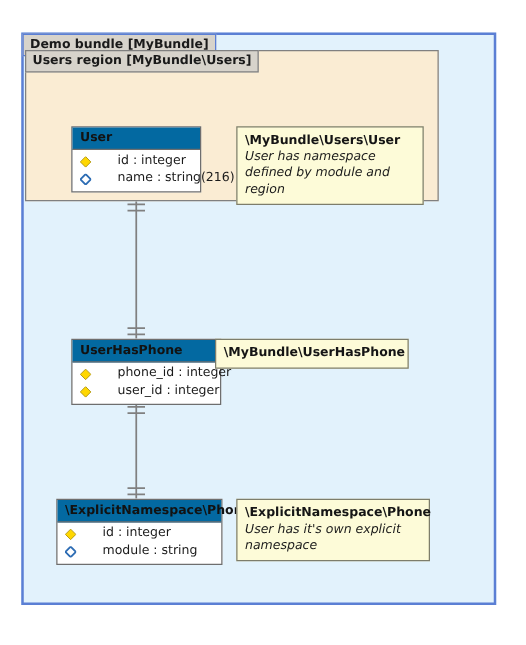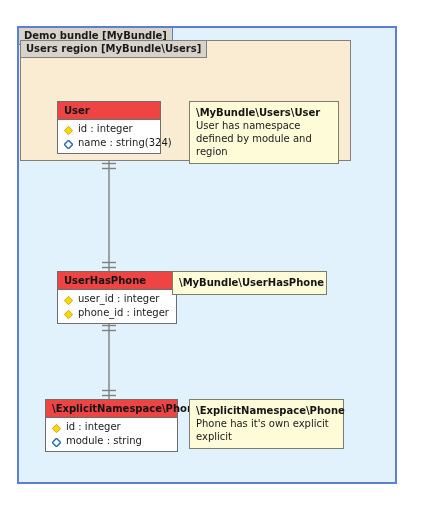--- a/index.html
+++ b/index.html
@@ -66,40 +66,41 @@
   }
 
   
   .entity {
     position: absolute;
     box-sizing: border-box;
     background: #ffffff;
     border: 1px solid #6e6e6e;
   }
   .entity-title {
-    background: #ef4444;
+    background: #0369a1;
     border-bottom: 1px solid #6e6e6e;
     font-size: 10px;
     font-weight: bold;
     color: #121212;
     padding: 3px 20px 3px 6px;
     line-height: 11px;
     white-space: nowrap;
   }
   .entity-attrs {
     padding: 2px 0 3px 0;
   }
   .attr {
     display: flex;
-    align-items: flex-end;
+    align-items: center;
     font-size: 10px;
     color: #1a1a1a;
     line-height: 12px;
     padding: 1px 6px 1px 6px;
     white-space: nowrap;
+    gap: 16px;
   }
   .attr-label { display: inline-block; }
 
   
   .key-icon {
     width: 9px;
     height: 9px;
     flex: 0 0 9px;
     margin-right: 5px;
     position: relative;
@@ -118,20 +119,21 @@
     font-size: 10px;
     font-weight: bold;
     color: #151515;
     line-height: 13px;
     white-space: nowrap;
   }
   .note-body {
     font-size: 10px;
     color: #1a1a1a;
     line-height: 13px;
+    font-style: italic;
   }
 
   
   .connector {
     position: absolute;
   }
   .connector svg { display: block; }
 </style>
 </head>
 <body>
@@ -176,48 +178,48 @@
             </svg>
         </span>
         <span class="attr-label">id : integer</span>
       </div>
       <div class="attr">
         <span class="key-icon">
           <svg width="9" height="9" viewBox="0 0 9 9">
               <polygon points="4.5,0.3 8.7,4.5 4.5,8.7 0.3,4.5" fill="#ffffff" stroke="#2e6db4" stroke-width="1.5"></polygon>
             </svg>
         </span>
-        <span class="attr-label">name : string(324)</span>
+        <span class="attr-label">name : string(216)</span>
       </div>
     </div>
   </div>
 
   <div class="note" style="left:189px; top:101px; width:150px;">
     <div class="note-title">\MyBundle\Users\User</div>
     <div class="note-body">User has namespace defined by module and region</div>
   </div>
 
   <div class="entity" style="left:57px; top:271px; width:120px;">
     <div class="entity-title">UserHasPhone</div>
     <div class="entity-attrs">
       <div class="attr">
         <span class="key-icon">
           <svg width="9" height="9" viewBox="0 0 9 9">
               <polygon points="4.5,0.3 8.7,4.5 4.5,8.7 0.3,4.5" fill="#ffd700" stroke="#b59b17" stroke-width="0.8"></polygon>
             </svg>
         </span>
+        <span class="attr-label">phone_id : integer</span>
+      </div>
+      <div class="attr">
+        <span class="key-icon">
+          <svg width="9" height="9" viewBox="0 0 9 9">
+              <polygon points="4.5,0.3 8.7,4.5 4.5,8.7 0.3,4.5" fill="#ffd700" stroke="#b59b17" stroke-width="0.8"></polygon>
+            </svg>
+        </span>
         <span class="attr-label">user_id : integer</span>
-      </div>
-      <div class="attr">
-        <span class="key-icon">
-          <svg width="9" height="9" viewBox="0 0 9 9">
-              <polygon points="4.5,0.3 8.7,4.5 4.5,8.7 0.3,4.5" fill="#ffd700" stroke="#b59b17" stroke-width="0.8"></polygon>
-            </svg>
-        </span>
-        <span class="attr-label">phone_id : integer</span>
       </div>
     </div>
   </div>
 
   <div class="note" style="left:172px; top:271px; width:155px;">
     <div class="note-title">\MyBundle\UserHasPhone</div>
   </div>
 
   <div class="entity" style="left:45px; top:399px; width:133px;">
     <div class="entity-title">\ExplicitNamespace\Phone</div>
@@ -236,16 +238,16 @@
               <polygon points="4.5,0.3 8.7,4.5 4.5,8.7 0.3,4.5" fill="#ffffff" stroke="#2e6db4" stroke-width="1.5"></polygon>
             </svg>
         </span>
         <span class="attr-label">module : string</span>
       </div>
     </div>
   </div>
 
   <div class="note" style="left:189px; top:399px; width:155px;">
     <div class="note-title">\ExplicitNamespace\Phone</div>
-    <div class="note-body">Phone has it's own explicit explicit</div>
+    <div class="note-body">User has it's own explicit namespace</div>
   </div>
 
 </div>
 
 </body></html>

